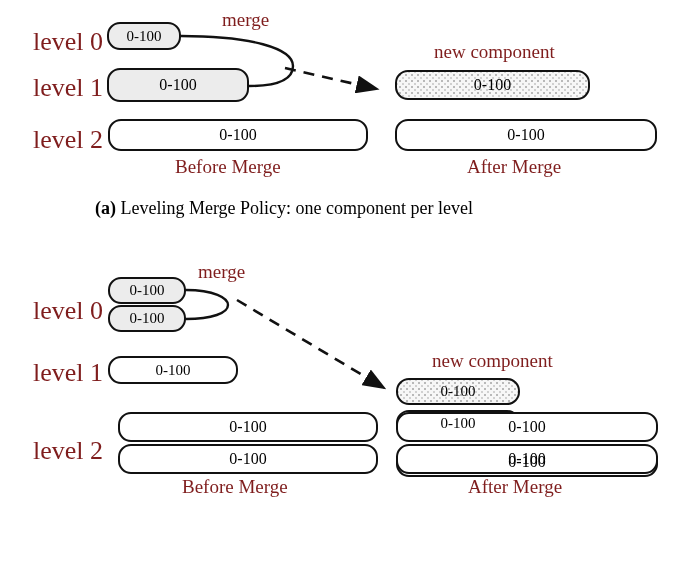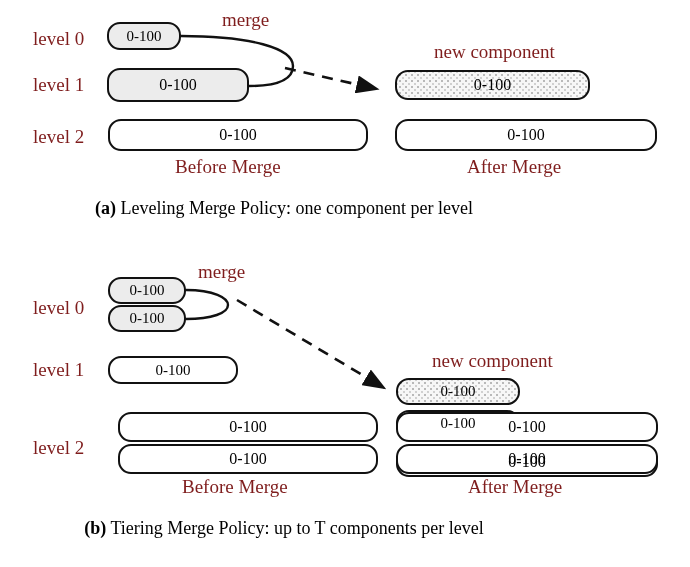--- a/index.html
+++ b/index.html
@@ -22,21 +22,21 @@
     height: 567px;
   }
   .lbl {
     position: absolute;
     font-family: "Liberation Serif", "DejaVu Serif", serif;
     font-size: 19px;
     line-height: 1;
     white-space: nowrap;
     color: #7f1d1d;
   }
-  .level-label { font-size: 19px; }
+  .level-label { font-size: 26px; }
   .small-label { font-size: 19px; }
   .caption {
     position: absolute;
     left: 0;
     width: 568px;
     text-align: center;
     font-size: 18px;
     font-family: "Liberation Serif", "DejaVu Serif", serif;
   }
   .caption b { font-weight: bold; }
@@ -157,23 +157,20 @@
   </div>
 
   <div class="lbl small-label" style="left:198px; top:262px;">merge</div>
 
   <div class="lbl small-label" style="left:432px; top:351px;">new component</div>
 
   <div class="lbl small-label" style="left:182px; top:477px;">Before Merge</div>
 
   <div class="lbl small-label" style="left:468px; top:477px;">After Merge</div>
 
-  <div class="caption" style="top:518px;">
-    <b>(b)</b><span> Tiering Merge Policy: up to T components per level</span>
-  </div>
 
   <svg class="overlay" viewBox="0 0 690 567">
     <defs>
       <marker id="arrowhead" markerWidth="9" markerHeight="7" refX="8" refY="3.5" orient="auto" markerUnits="strokeWidth">
         <polygon points="0 0, 9 3.5, 0 7" fill="#111111"></polygon>
       </marker>
     </defs>
 
     <path d="M 181 36 C 250 36, 293 48, 293 66 C 293 82, 272 86, 249 86" fill="none" stroke="#111111" stroke-width="2.4" stroke-linecap="round"></path>
 

